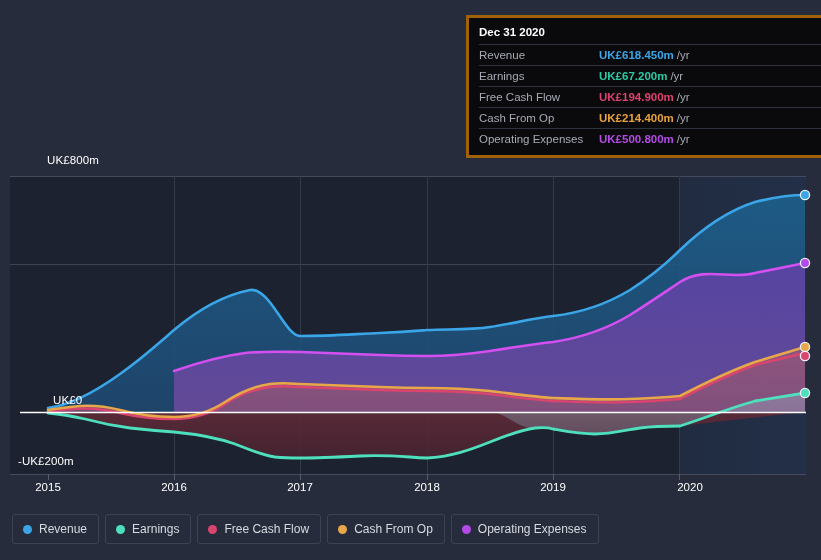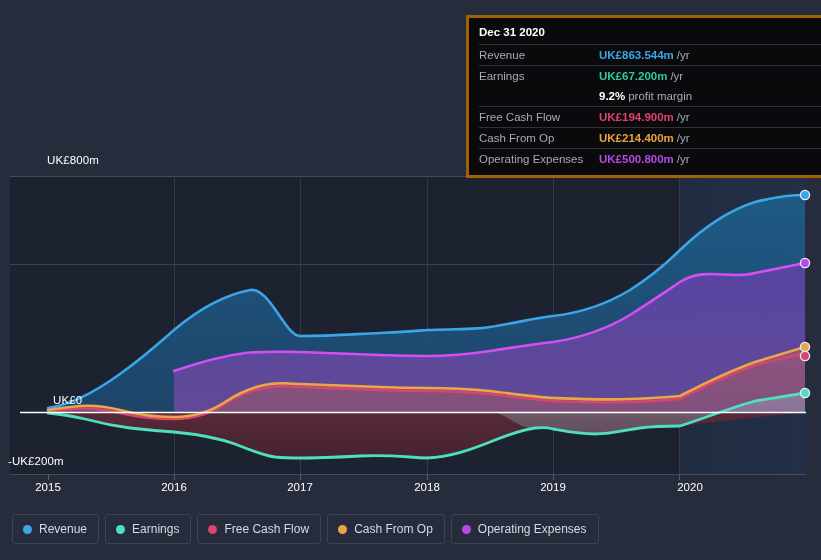--- a/index.html
+++ b/index.html
@@ -267,49 +267,44 @@
       <circle cx="805" cy="195" r="4.6" fill="#3aa6e8" stroke="#eaf2fa" stroke-width="1.3"></circle>
       <circle cx="805" cy="263" r="4.6" fill="#b44ae8" stroke="#eaf2fa" stroke-width="1.3"></circle>
       <circle cx="805" cy="347" r="4.6" fill="#e8a849" stroke="#eaf2fa" stroke-width="1.3"></circle>
       <circle cx="805" cy="356" r="4.6" fill="#d9456e" stroke="#eaf2fa" stroke-width="1.3"></circle>
       <circle cx="805" cy="393" r="4.6" fill="#4ee0bd" stroke="#eaf2fa" stroke-width="1.3"></circle>
     </g>
   </svg>
 
   <div class="y-label" style="left:22px; top:154px;padding-left:25px;">UK£800m</div>
   <div class="y-label" style="left:22px; top:394px;padding-left:31px;">UK£0</div>
-  <div class="y-label" style="left:8px; top:455px;">-UK£200m</div>
+  <div class="y-label" style="left:18px; top:455px;">-UK£200m</div>
 
   <div class="x-label" style="left:48px; top:481px;">2015</div>
   <div class="x-label" style="left:174px; top:481px;text-align:right;">2016</div>
   <div class="x-label" style="left:300px; top:481px;">2017</div>
   <div class="x-label" style="left:427px; top:481px;">2018</div>
   <div class="x-label" style="left:553px; top:481px;">2019</div>
   <div class="x-label" style="left:679px; top:481px;margin-left:11px;">2020</div>
 
   <div id="tooltip">
     <div class="tt-title">Dec 31 2020</div>
 
     <div class="tt-row">
       <span class="tt-key">Revenue</span>
-      <span class="tt-val" style="color:#3aa6e8">UK£863.544m</span>
+      <span class="tt-val" style="color:#3aa6e8">UK£618.450m</span>
       <span class="tt-unit">/yr</span>
     </div>
 
     <div class="tt-row">
       <span class="tt-key">Earnings</span>
       <span class="tt-val" style="color:#2cc9a5">UK£67.200m</span>
       <span class="tt-unit">/yr</span>
     </div>
 
-    <div class="tt-row noline">
-      <span class="tt-key"></span>
-      <span class="tt-margin-val">9.2%</span>
-      <span class="tt-unit">profit margin</span>
-    </div>
 
     <div class="tt-row">
       <span class="tt-key">Free Cash Flow</span>
       <span class="tt-val" style="color:#e0416f">UK£194.900m</span>
       <span class="tt-unit">/yr</span>
     </div>
 
     <div class="tt-row">
       <span class="tt-key">Cash From Op</span>
       <span class="tt-val" style="color:#e9a33e">UK£214.400m</span>

